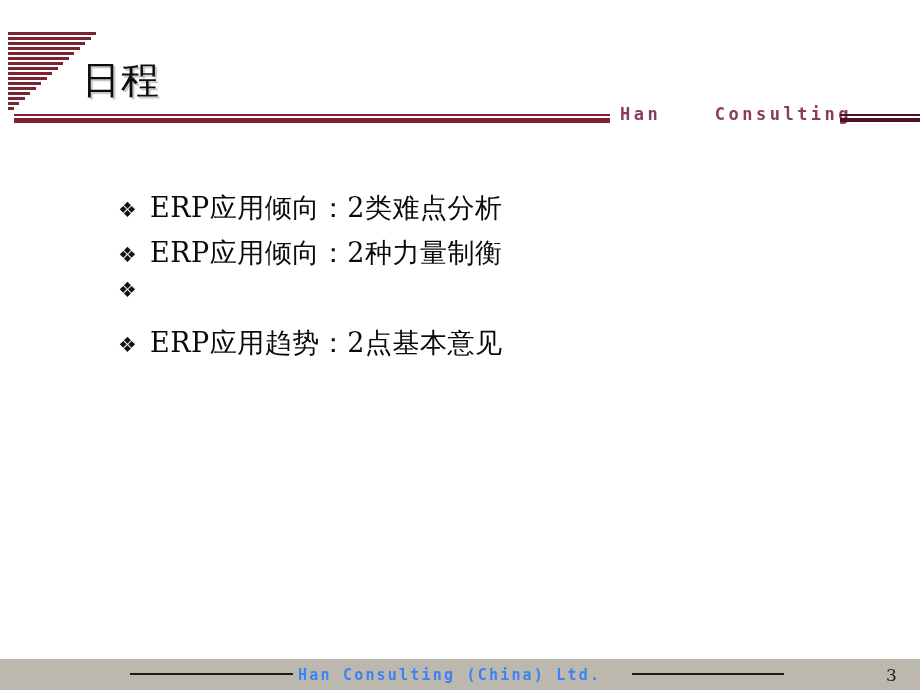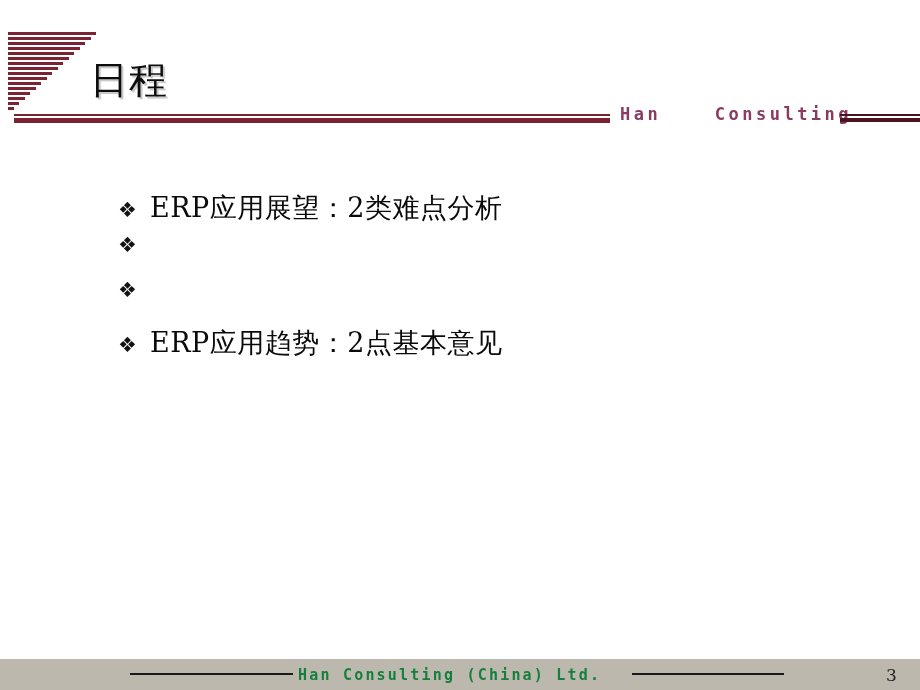--- a/index.html
+++ b/index.html
@@ -53,21 +53,20 @@
     left: 82px;
     top: 61px;
     font-family: "DejaVu Sans", "Liberation Sans", sans-serif;
     font-size: 38px;
     font-weight: 400;
     color: #0d0d0d;
     letter-spacing: 1px;
     line-height: 1;
     text-shadow: 2px 2px 1px rgba(150,150,150,0.55);
     white-space: nowrap;
-    margin-left: 8px;
   }
 
   
   .rule-left {
     position: absolute;
     left: 14px;
     top: 114px;
     width: 596px;
   }
   .rule-left .ln1 { height: 2px; background:#7B2233; }
@@ -142,21 +141,21 @@
   }
   .footer-rule.left  { left: 130px;  width: 163px; }
   .footer-rule.right { left: 632px;  width: 152px; }
   .footer-brand {
     position: absolute;
     left: 298px;
     top: 666px;
     font-family: "DejaVu Sans Mono", "Liberation Mono", monospace;
     font-size: 15px;
     font-weight: bold;
-    color: #15803d;
+    color: #3b82f6;
     letter-spacing: 2.2px;
     white-space: nowrap;
   }
   .page-number {
     position: absolute;
     left: 886px;
     top: 665px;
     font-family: "DejaVu Serif", "Liberation Serif", serif;
     font-size: 17px;
     color: #1d1d1d;
@@ -207,25 +206,26 @@
       <div class="gap"></div>
       <div class="ln2"></div>
     </div>
 
   </div>
 
   <div class="content">
 
     <div class="bullet-row">
       <span class="bullet-mark">❖</span>
-      <span class="bullet-text">ERP应用展望：2类难点分析</span>
-    </div>
-
-    <div class="bullet-row">
-      <span class="bullet-mark">❖</span>
+      <span class="bullet-text">ERP应用倾向：2类难点分析</span>
+    </div>
+
+    <div class="bullet-row">
+      <span class="bullet-mark">❖</span>
+      <span class="bullet-text">ERP应用倾向：2种力量制衡</span>
     </div>
 
     <div class="bullet-row">
       <span class="bullet-mark">❖</span>
     </div>
 
     <div class="bullet-row">
       <span class="bullet-mark">❖</span>
       <span class="bullet-text">ERP应用趋势：2点基本意见</span>
     </div>

